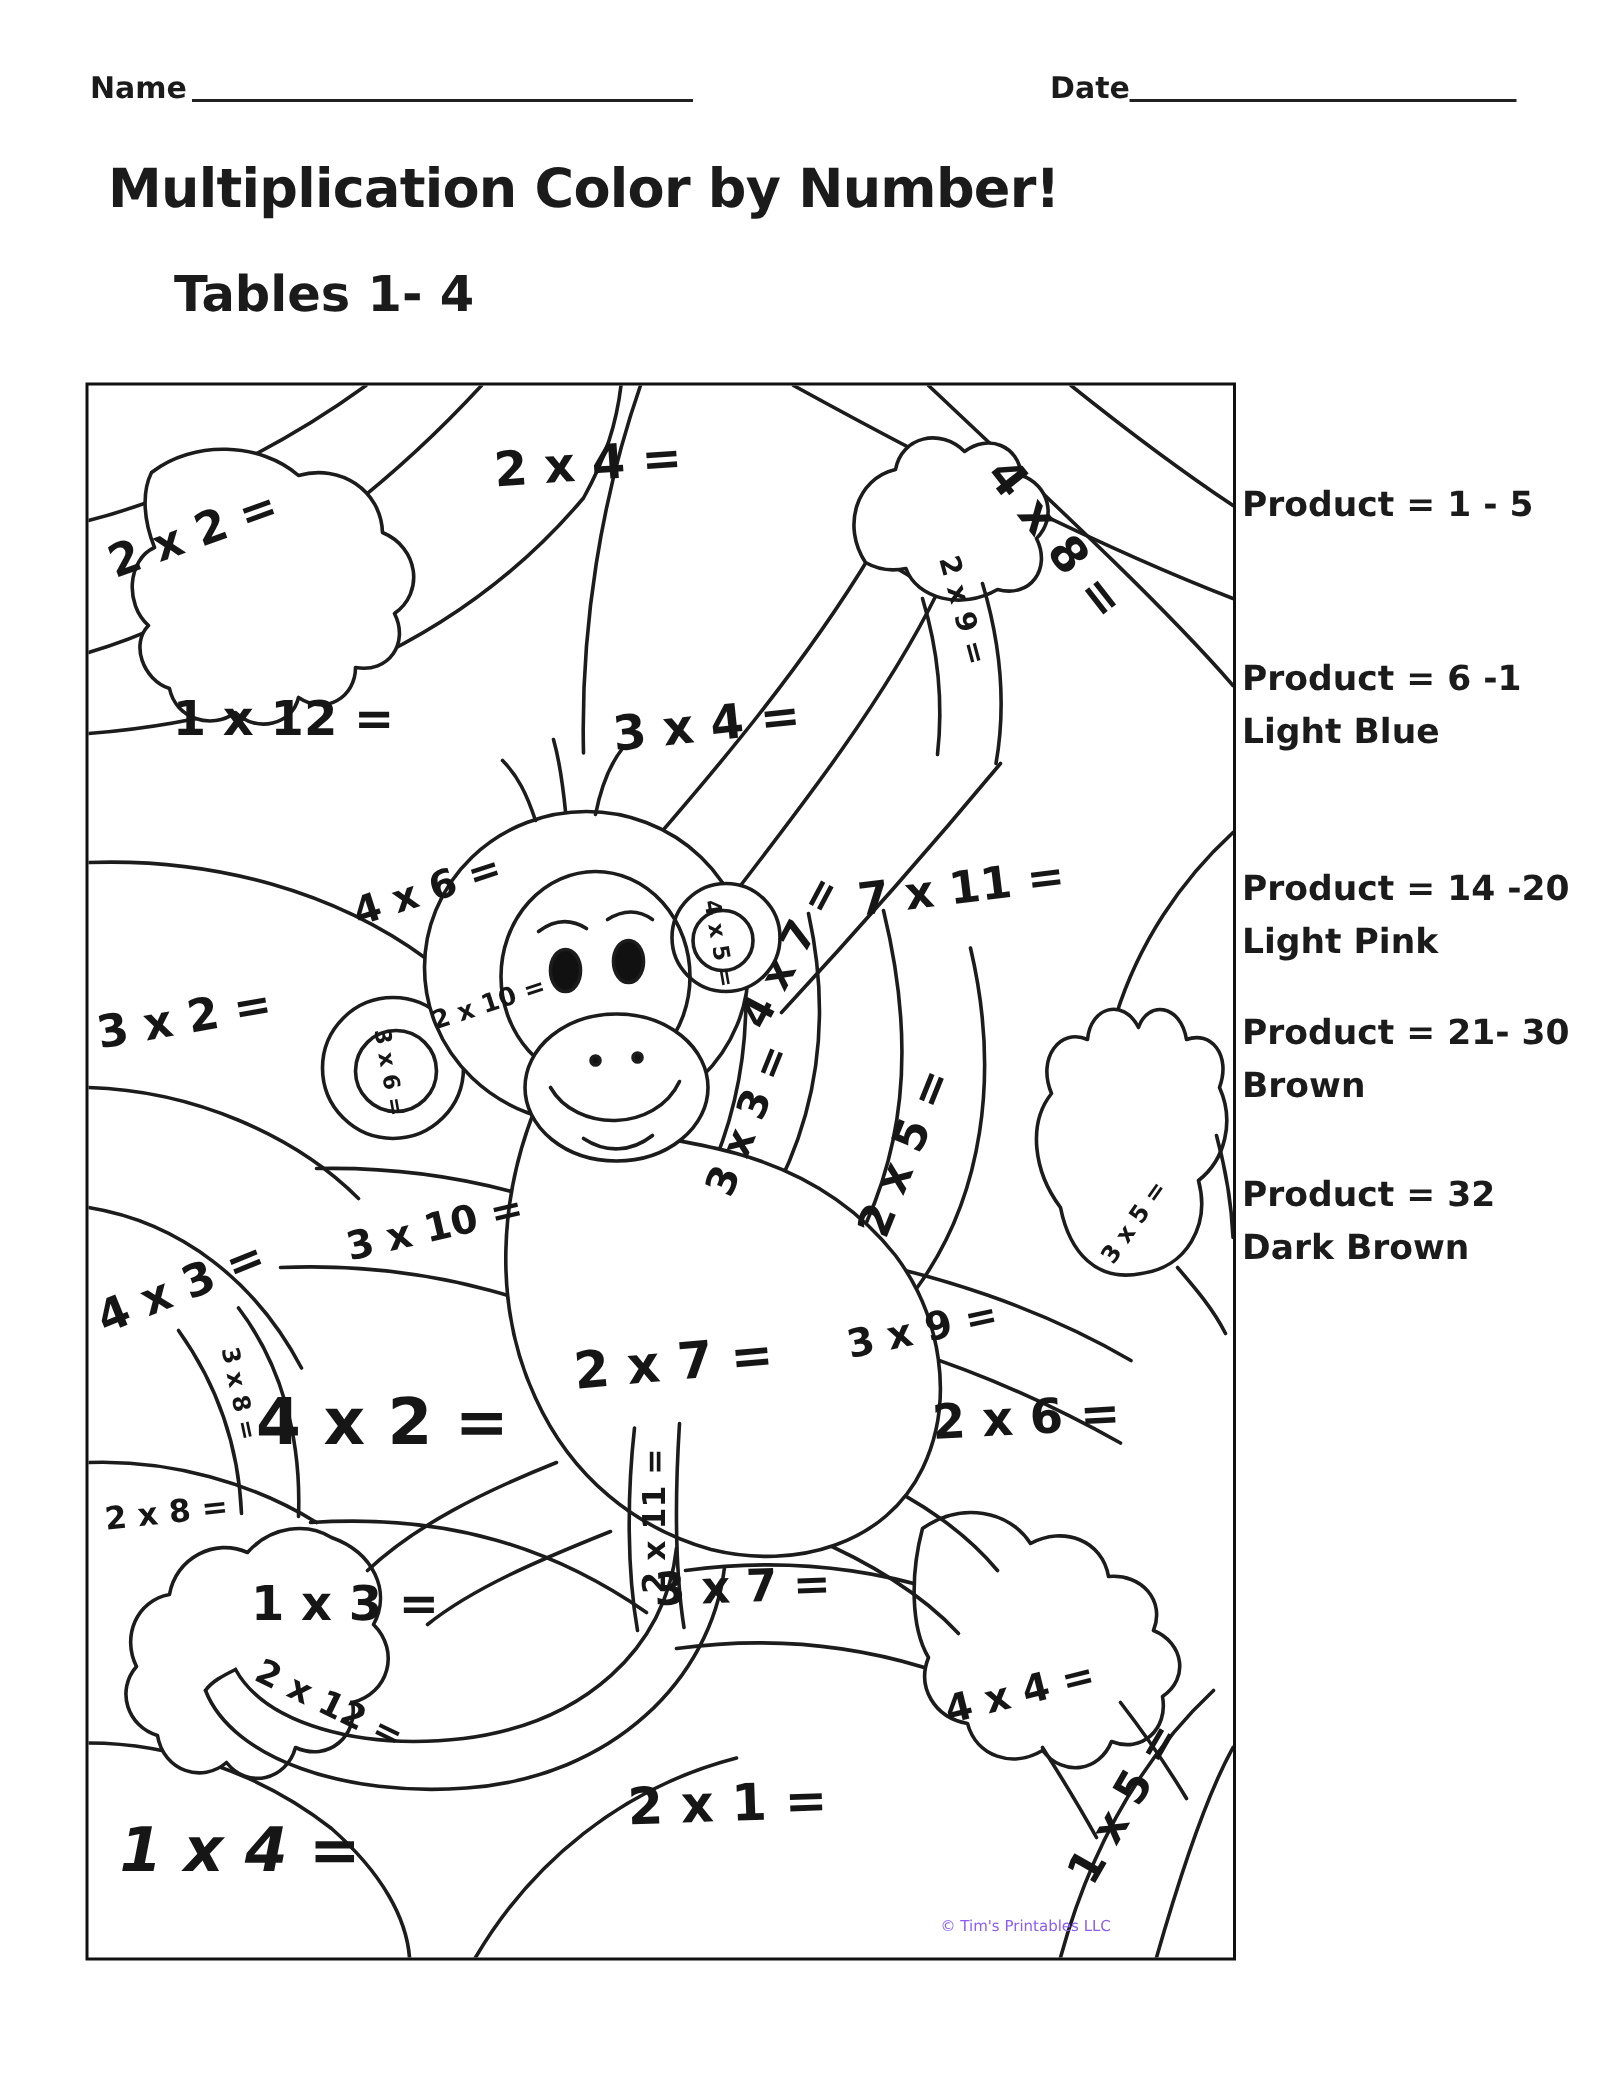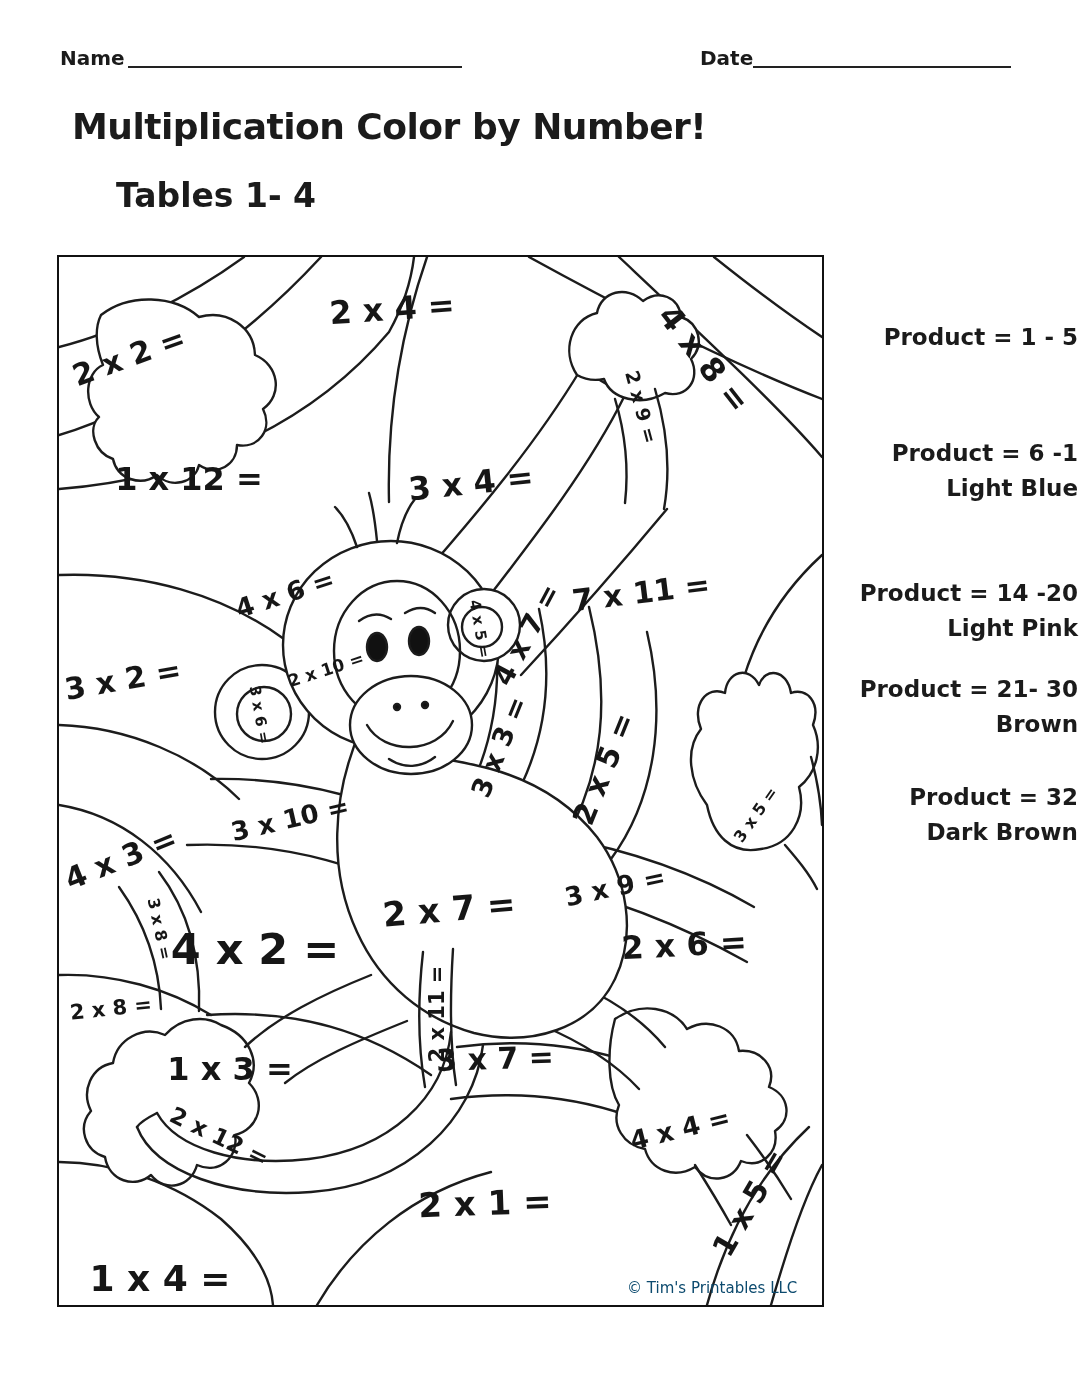--- a/index.html
+++ b/index.html
@@ -14,23 +14,23 @@
   .canvas{
     position:absolute;left:57px;top:255px;width:763px;height:1048px;
     border:2.5px solid #111;background:#fff;
   }
   .canvas svg{position:absolute;left:0;top:0;width:100%;height:100%;}
   .prob{
     position:absolute;white-space:nowrap;font-weight:bold;color:#161616;
     transform-origin:center center;line-height:1;
   }
   .legend{position:absolute;left:828px;top:0;width:250px;}
-  .legend-entry{position:absolute;left:0;width:250px;text-align:right;
+  .legend-entry{position:absolute;left:0;width:250px;text-align:left;
     font-size:23px;font-weight:bold;line-height:35px;}
-  .copyright{position:absolute;left:568px;top:1022px;font-size:15px;color:#0c4a6e;}
+  .copyright{position:absolute;left:568px;top:1022px;font-size:10px;color:#8b5cf6;}
 </style>
 </head>
 <body>
 
 <div class="page">
 
   <span class="hdr-label" style="left:60px;top:46px;">Name</span>
   <div class="hdr-line" style="left:128px;top:66px;width:334px;"></div>
   <span class="hdr-label" style="left:700px;top:46px;">Date</span>
   <div class="hdr-line" style="left:753px;top:66px;width:258px;"></div>
@@ -182,21 +182,21 @@
     <div class="prob" style="left:390px;top:652px;font-size:34px;transform:translate(-50%,-50%) rotate(-5deg);">2 x 7 =</div>
     <div class="prob" style="left:556px;top:630px;font-size:26px;transform:translate(-50%,-50%) rotate(-12deg);">3 x 9 =</div>
     <div class="prob" style="left:625px;top:688px;font-size:32px;transform:translate(-50%,-50%) rotate(-3deg);">2 x 6 =</div>
     <div class="prob" style="left:196px;top:692px;font-size:43px;transform:translate(-50%,-50%);">4 x 2 =</div>
     <div class="prob" style="left:52px;top:752px;font-size:21px;transform:translate(-50%,-50%) rotate(-6deg);">2 x 8 =</div>
     <div class="prob" style="left:378px;top:757px;font-size:21px;transform:translate(-50%,-50%) rotate(-90deg);">2 x 11 =</div>
     <div class="prob" style="left:436px;top:802px;font-size:30px;transform:translate(-50%,-50%) rotate(-2deg);">3 x 7 =</div>
     <div class="prob" style="left:171px;top:812px;font-size:32px;transform:translate(-50%,-50%);">1 x 3 =</div>
     <div class="prob" style="left:160px;top:880px;font-size:23px;transform:translate(-50%,-50%) rotate(26deg);">2 x 12 =</div>
     <div class="prob" style="left:621px;top:872px;font-size:26px;transform:translate(-50%,-50%) rotate(-14deg);">4 x 4 =</div>
-    <div class="prob" style="left:101px;top:1022px;font-size:36px;transform:translate(-50%,-50%);">1 x 4 =</div>
+    <div class="prob" style="left:101px;top:977px;font-size:41px;transform:translate(-50%,-50%);font-style:italic;">1 x 4 =</div>
     <div class="prob" style="left:426px;top:946px;font-size:34px;transform:translate(-50%,-50%) rotate(-2deg);">2 x 1 =</div>
     <div class="prob" style="left:691px;top:946px;font-size:30px;transform:translate(-50%,-50%) rotate(-60deg);">1 x 5 =</div>
 
     <div class="copyright">© Tim's Printables LLC</div>
   </div>
 
   <div class="legend">
     <div class="legend-entry" style="top:320px;">
       <div>Product = 1 - 5</div>
     </div>

